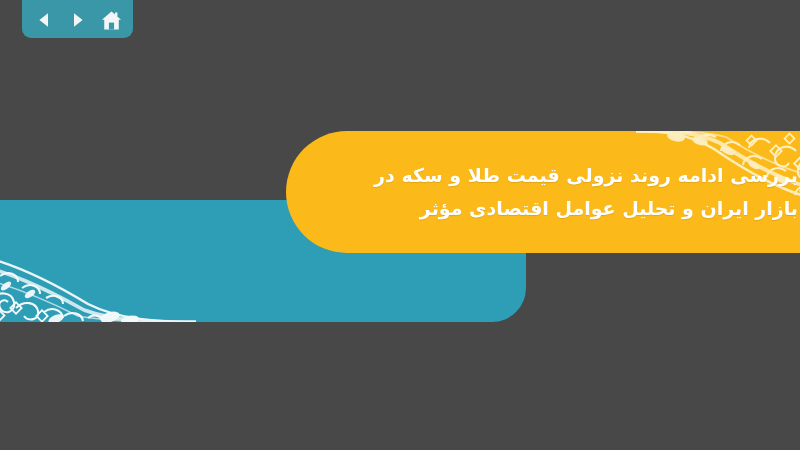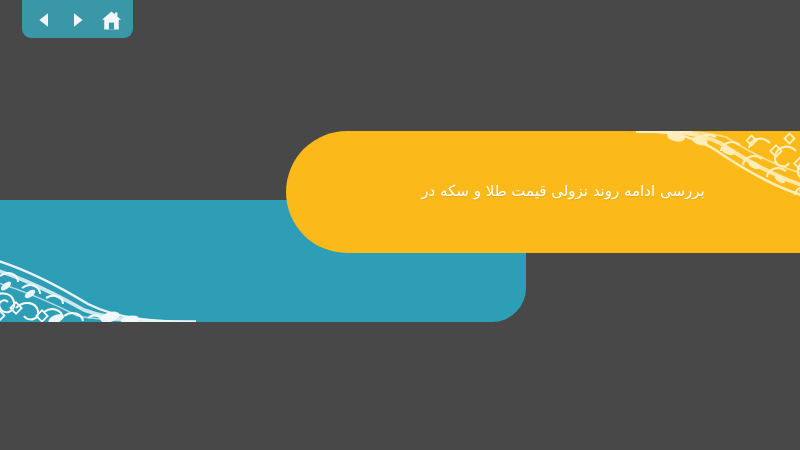--- a/index.html
+++ b/index.html
@@ -81,25 +81,24 @@
     top: 0;
     width: 190px;
     height: 122px;
   }
   #title-block {
     position: absolute;
     right: 28px;
     top: 50%;
     transform: translateY(-50%);
     width: 470px;
-    text-align: center;
     color: #ffffff;
-    font-size: 15px;
+    font-size: 19px;
     line-height: 1.72;
-    font-weight: 400;
+    font-weight: 700;
     letter-spacing: 0;
     text-shadow: 0 1px 1px rgba(0,0,0,0.10);
     pointer-events: none;
   }
   .title-line { display: block; white-space: nowrap; }
 </style>
 </head>
 <body>
 
 <div id="stage">
@@ -204,17 +203,18 @@
         <rect x="160" y="28" width="9" height="9" transform="rotate(45 164.5 32.5)"></rect>
         <rect x="136" y="16" width="8" height="8" transform="rotate(45 140 20)"></rect>
         <rect x="112" y="6" width="7" height="7" transform="rotate(45 115.5 9.5)"></rect>
         <rect x="176" y="44" width="8" height="8" transform="rotate(45 180 48)"></rect>
         <rect x="150" y="4" width="7" height="7" transform="rotate(45 153.5 7.5)"></rect>
       </g>
     </svg>
 
     <div id="title-block">
       <span class="title-line">بررسی ادامه روند نزولی قیمت طلا و سکه در</span>
+      <span class="title-line">بازار ایران و تحلیل عوامل اقتصادی مؤثر</span>
     </div>
 
   </div>
 
 </div>
 
 </body></html>

